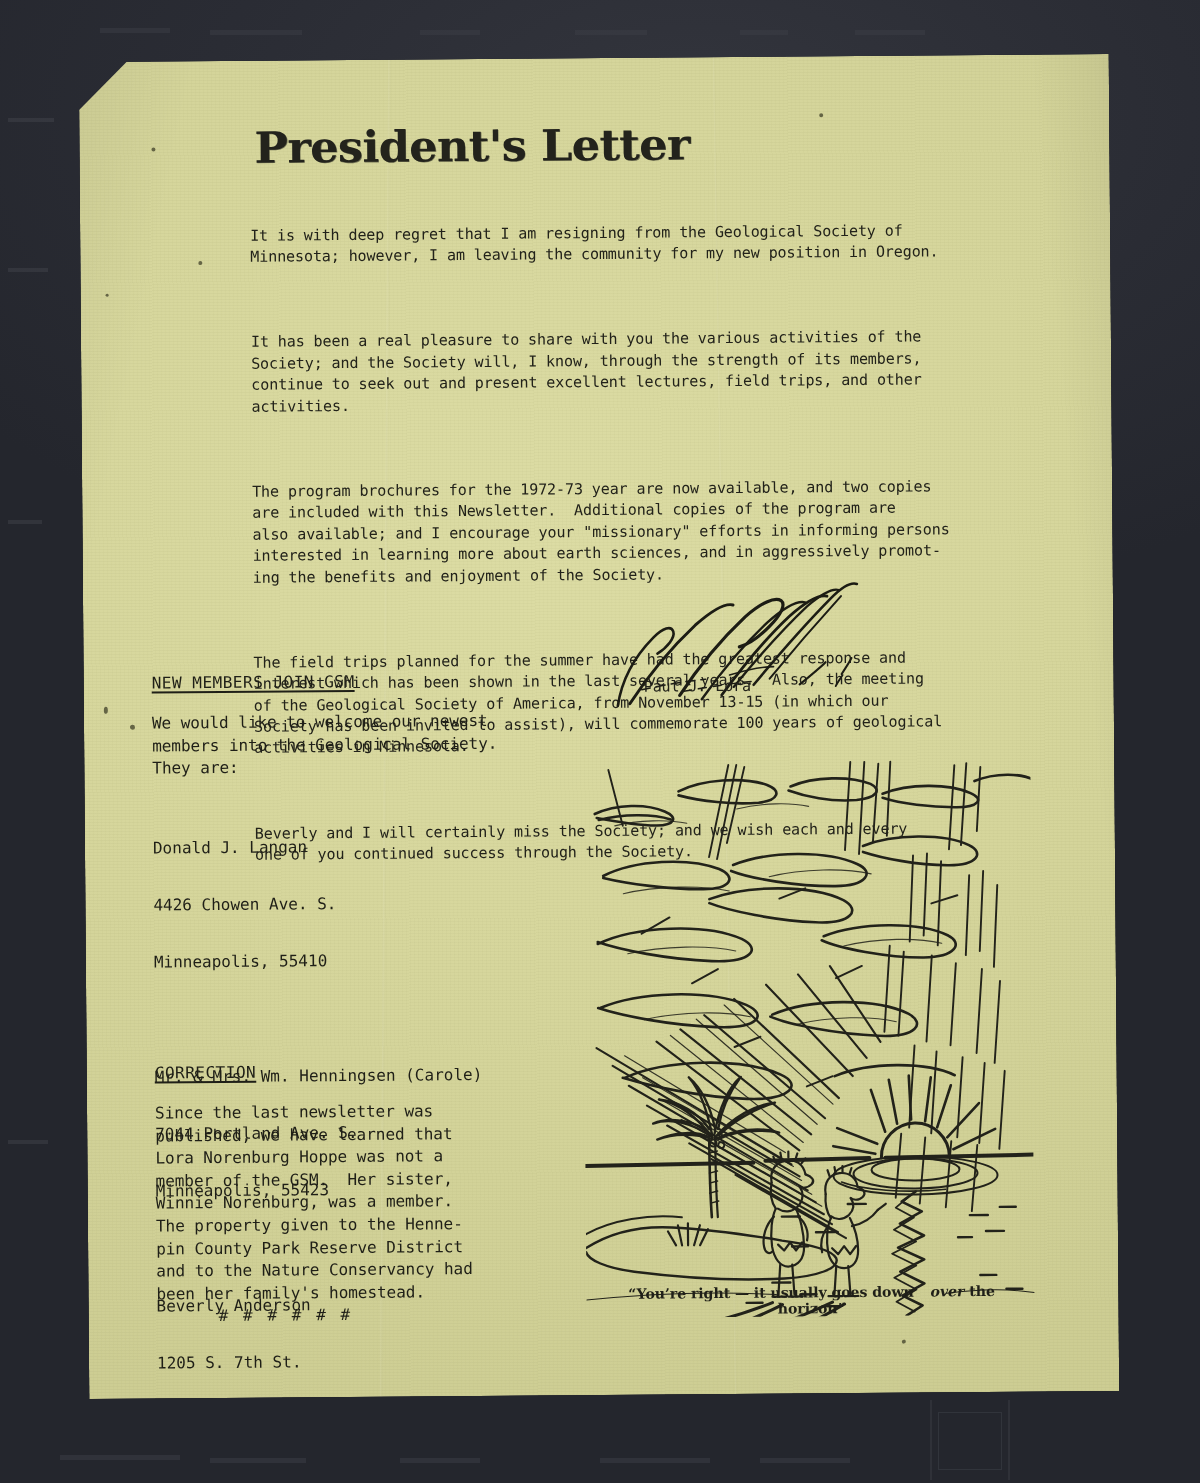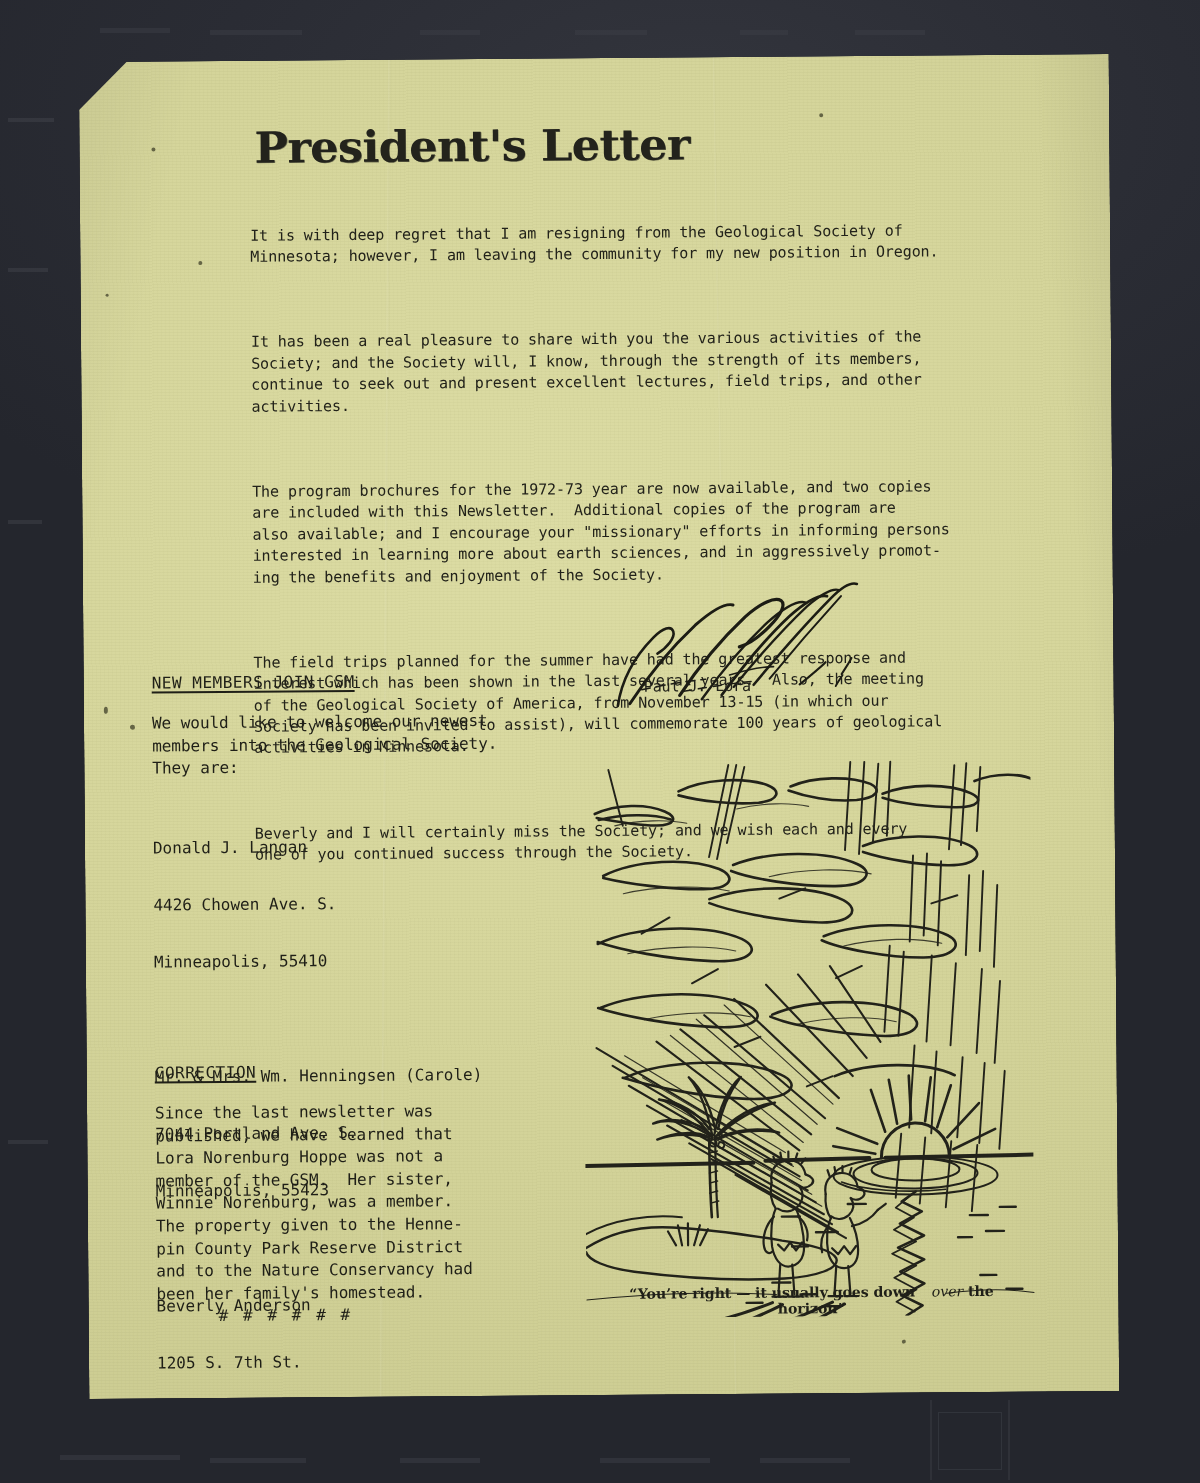--- a/index.html
+++ b/index.html
@@ -135,21 +135,21 @@
     position:absolute;
     left:508px;top:1228px;
     width:430px;
     text-align:center;
     font-family:"DejaVu Serif",serif;
     font-weight:700;
     font-size:14.2px;
     color:#1f1f18;
     letter-spacing:-.1px;
   }
-  #caption .ital{font-style:italic;font-weight:400;margin-left:12px;}
+  #caption .ital{font-style:italic;font-weight:700;margin-left:12px;}
 </style>
 </head>
 <body>
 
 <div id="scan-bed">
   <div class="bed-ghost" style="left:100px;top:28px;width:70px;height:5px;"></div>
   <div class="bed-ghost" style="left:210px;top:30px;width:92px;height:5px;"></div>
   <div class="bed-ghost" style="left:420px;top:30px;width:60px;height:5px;"></div>
   <div class="bed-ghost" style="left:575px;top:30px;width:72px;height:5px;"></div>
   <div class="bed-ghost" style="left:740px;top:30px;width:48px;height:5px;"></div>

